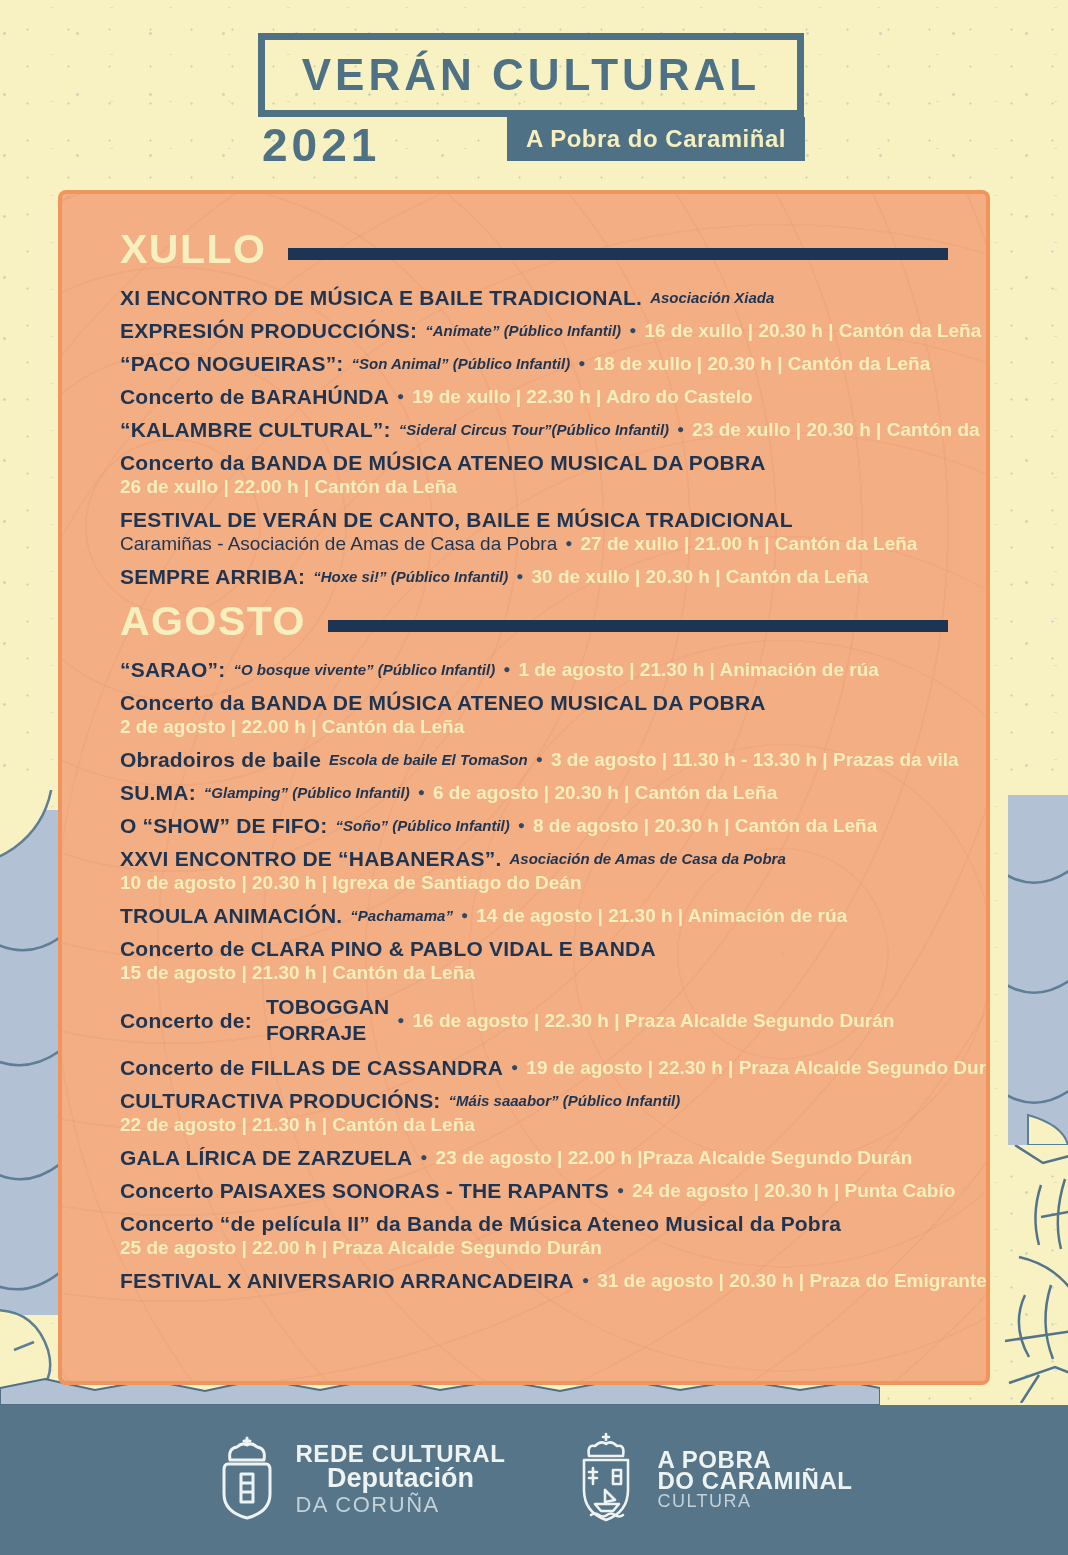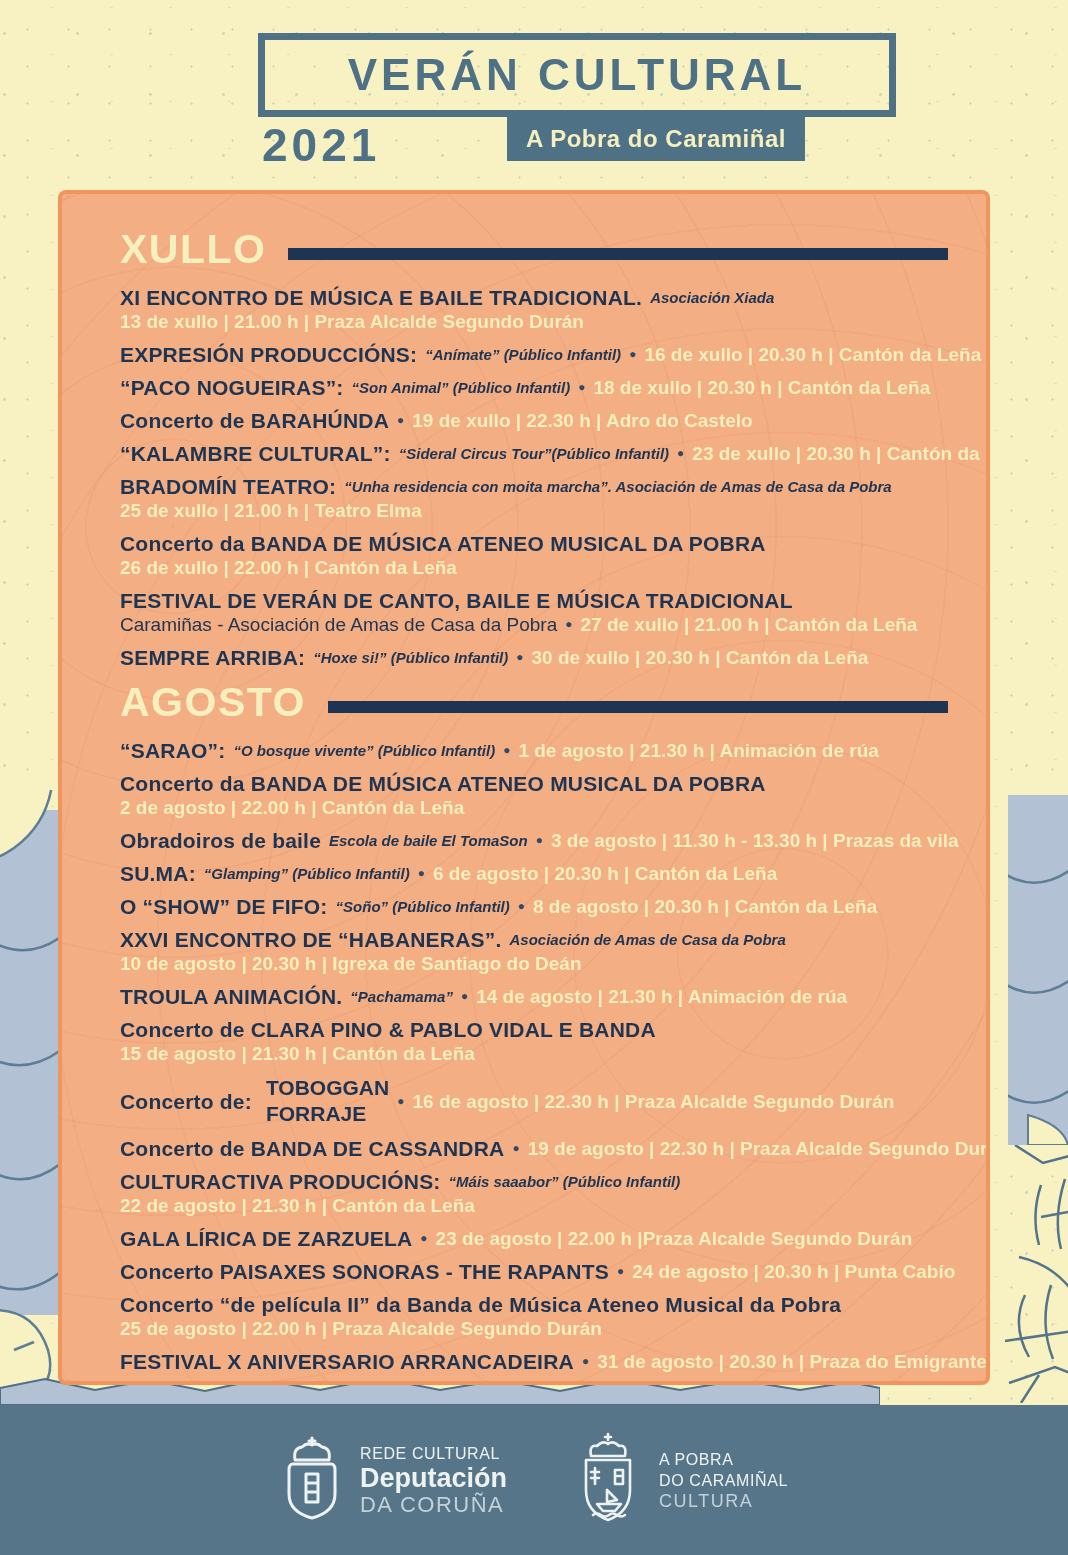--- a/index.html
+++ b/index.html
@@ -14,21 +14,21 @@
     background-color:#f8f2c2;
     background-image:
       radial-gradient(#d6dabd 1.1px, transparent 1.4px),
       radial-gradient(#dde1c6 1px, transparent 1.3px),
       radial-gradient(#cfd5ba 1.4px, transparent 1.7px);
     background-size:41px 37px, 59px 47px, 73px 61px;
     background-position:7px 11px, 23px 31px, 41px 3px;
   }
   
   .title-box{
-    position:absolute;left:258px;top:33px;width:638px;height:84px;
+    position:absolute;left:258px;top:33px;width:546px;height:84px;
     border:7px solid #4e7186;box-sizing:border-box;
     display:flex;align-items:center;justify-content:center;
   }
   .title-box span{
     color:#4e7186;font-weight:800;font-size:44px;letter-spacing:4px;
   }
   .year{
     position:absolute;left:262px;top:118px;
     color:#4e7186;font-weight:800;font-size:46px;letter-spacing:4px;
   }
@@ -63,21 +63,21 @@
   .stacked{display:inline-flex;flex-direction:column;margin-left:14px;}
   .stacked-line{color:#1e3453;font-weight:800;font-size:21px;line-height:26px;}
   
   .footer{
     position:absolute;left:0;top:1405px;width:1068px;height:150px;
     background:#567589;
     display:flex;align-items:center;justify-content:center;gap:66px;
   }
   .logo{display:flex;align-items:center;gap:16px;}
   .logo-text{display:flex;flex-direction:column;justify-content:center;}
-  .lt-bold{color:#eef3f1;font-weight:400;font-size:16px;letter-spacing:.6px;line-height:21px;}
+  .lt-bold{color:#eef3f1;font-weight:700;font-size:24px;letter-spacing:.6px;line-height:21px;}
   .lt-big{color:#eef3f1;font-weight:800;font-size:27px;line-height:28px;text-align:center;}
   .lt-light{color:#c3d1d8;font-weight:400;font-size:22px;letter-spacing:1.5px;line-height:25px;}
   .lt-light-sm{color:#c3d1d8;font-weight:400;font-size:18px;letter-spacing:1.5px;line-height:21px;}
   
   .deco{position:absolute;pointer-events:none;}
 </style>
 </head>
 <body>
 
 <div class="poster">
@@ -133,23 +133,20 @@
       <div class="sec-head">
         <span class="sec-label">XULLO</span>
         <span class="sec-bar"></span>
       </div>
       <div class="events">
           <div class="event">
             <div class="line">
               <span class="ev-title">XI ENCONTRO DE MÚSICA E BAILE TRADICIONAL.</span>
               <span class="ev-sub">Asociación Xiada</span>
             </div>
-            <div class="line line2">
-              <span class="ev-info">13 de xullo | 21.00 h | Praza Alcalde Segundo Durán</span>
-            </div>
           </div>
           <div class="event">
             <div class="line">
               <span class="ev-title">EXPRESIÓN PRODUCCIÓNS:</span>
               <span class="ev-sub">“Anímate” (Público Infantil)</span>
               <span class="dot">●</span>
               <span class="ev-info">16 de xullo | 20.30 h | Cantón da Leña</span>
             </div>
           </div>
           <div class="event">
@@ -166,29 +163,20 @@
               <span class="dot">●</span>
               <span class="ev-info">19 de xullo | 22.30 h | Adro do Castelo</span>
             </div>
           </div>
           <div class="event">
             <div class="line">
               <span class="ev-title">“KALAMBRE CULTURAL”:</span>
               <span class="ev-sub">“Sideral Circus Tour”(Público Infantil)</span>
               <span class="dot">●</span>
               <span class="ev-info">23 de xullo | 20.30 h | Cantón da Leña</span>
-            </div>
-          </div>
-          <div class="event">
-            <div class="line">
-              <span class="ev-title">BRADOMÍN TEATRO:</span>
-              <span class="ev-sub">“Unha residencia con moita marcha”. Asociación de Amas de Casa da Pobra</span>
-            </div>
-            <div class="line line2">
-              <span class="ev-info">25 de xullo | 21.00 h | Teatro Elma</span>
             </div>
           </div>
           <div class="event">
             <div class="line">
               <span class="ev-title">Concerto da BANDA DE MÚSICA ATENEO MUSICAL DA POBRA</span>
             </div>
             <div class="line line2">
               <span class="ev-info">26 de xullo | 22.00 h | Cantón da Leña</span>
             </div>
           </div>
@@ -289,21 +277,21 @@
               <span class="stacked">
                 <span class="stacked-line">TOBOGGAN</span>
                 <span class="stacked-line">FORRAJE</span>
               </span>
               <span class="dot">●</span>
               <span class="ev-info">16 de agosto | 22.30 h | Praza Alcalde Segundo Durán</span>
             </div>
           </div>
           <div class="event">
             <div class="line">
-              <span class="ev-title">Concerto de BANDA DE CASSANDRA</span>
+              <span class="ev-title">Concerto de FILLAS DE CASSANDRA</span>
               <span class="dot">●</span>
               <span class="ev-info">19 de agosto | 22.30 h  | Praza Alcalde Segundo Durán</span>
             </div>
           </div>
           <div class="event">
             <div class="line">
               <span class="ev-title">CULTURACTIVA PRODUCIÓNS:</span>
               <span class="ev-sub">“Máis saaabor” (Público Infantil)</span>
             </div>
             <div class="line line2">

